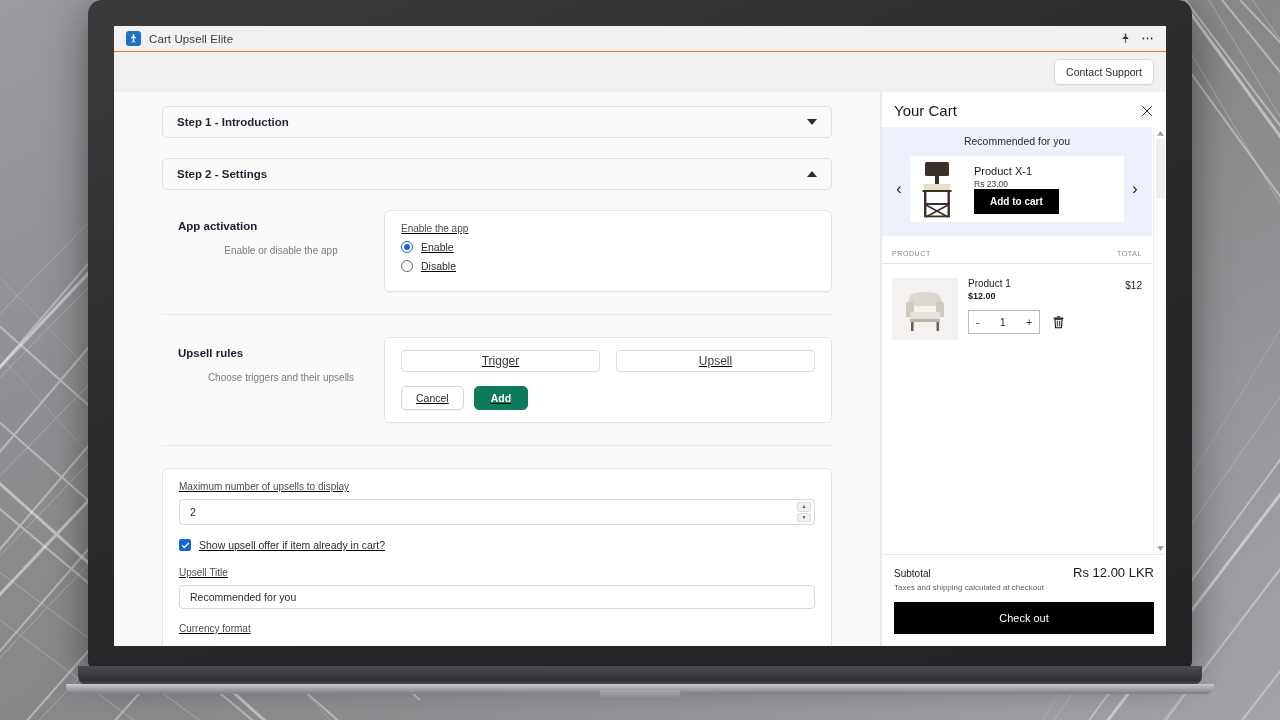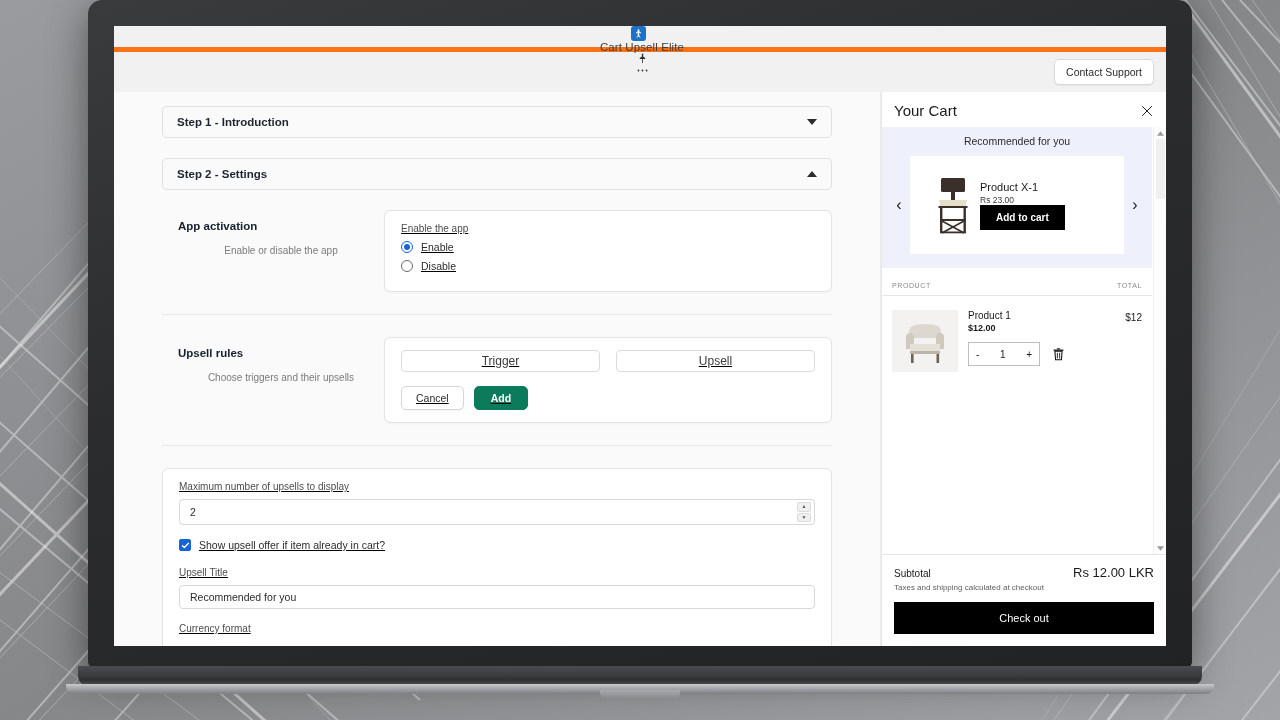--- a/index.html
+++ b/index.html
@@ -61,22 +61,21 @@
     background: linear-gradient(180deg,#a9aaad,#87888b);
     border-radius: 0 0 6px 6px;
   }
 
   
   .app-titlebar {
     height: 26px;
     background: #f1f1f1;
     display: flex; align-items: center;
     padding: 0 8px 0 12px;
-    border-bottom: 5px solid #f97316;
-    flex-direction: column;
+    border-bottom: 1px solid #f97316;
   }
   .app-logo {
     width: 15px; height: 15px;
     background: #1a73c7;
     border-radius: 3px;
     display: flex; align-items: center; justify-content: center;
     margin-right: 8px; flex: none;
   }
   .app-logo svg { display:block; }
   .app-title {
@@ -256,21 +255,21 @@
   }
 
   .reco {
     background:#eef1fb;
     padding: 8px 10px 14px 10px;
   }
   .reco-title { text-align:center; font-size:10.5px; color:#2b2b2b; margin-bottom:9px; }
   .reco-row { display:flex; align-items:center; gap:4px; }
   .carousel-arrow { width:14px; text-align:center; font-size:16px; color:#1a1a1a; cursor:pointer; line-height:1; flex:none; }
   .reco-card {
-    flex:1; background:#fff; display:flex; padding:16px;
+    flex:1; background:#fff; display:flex; gap:10px; padding:0;
     align-items:center;
   }
   .reco-img {
     width:54px; height:66px; flex:none;
     display:flex;align-items:center;justify-content:center;
     background:#fff;
   }
   .reco-info { flex:1; }
   .reco-name { font-size:11px; color:#1a1a1a; margin-bottom:2px; }
   .reco-price { font-size:8.5px; color:#3a3a3a; margin-bottom:0; }

